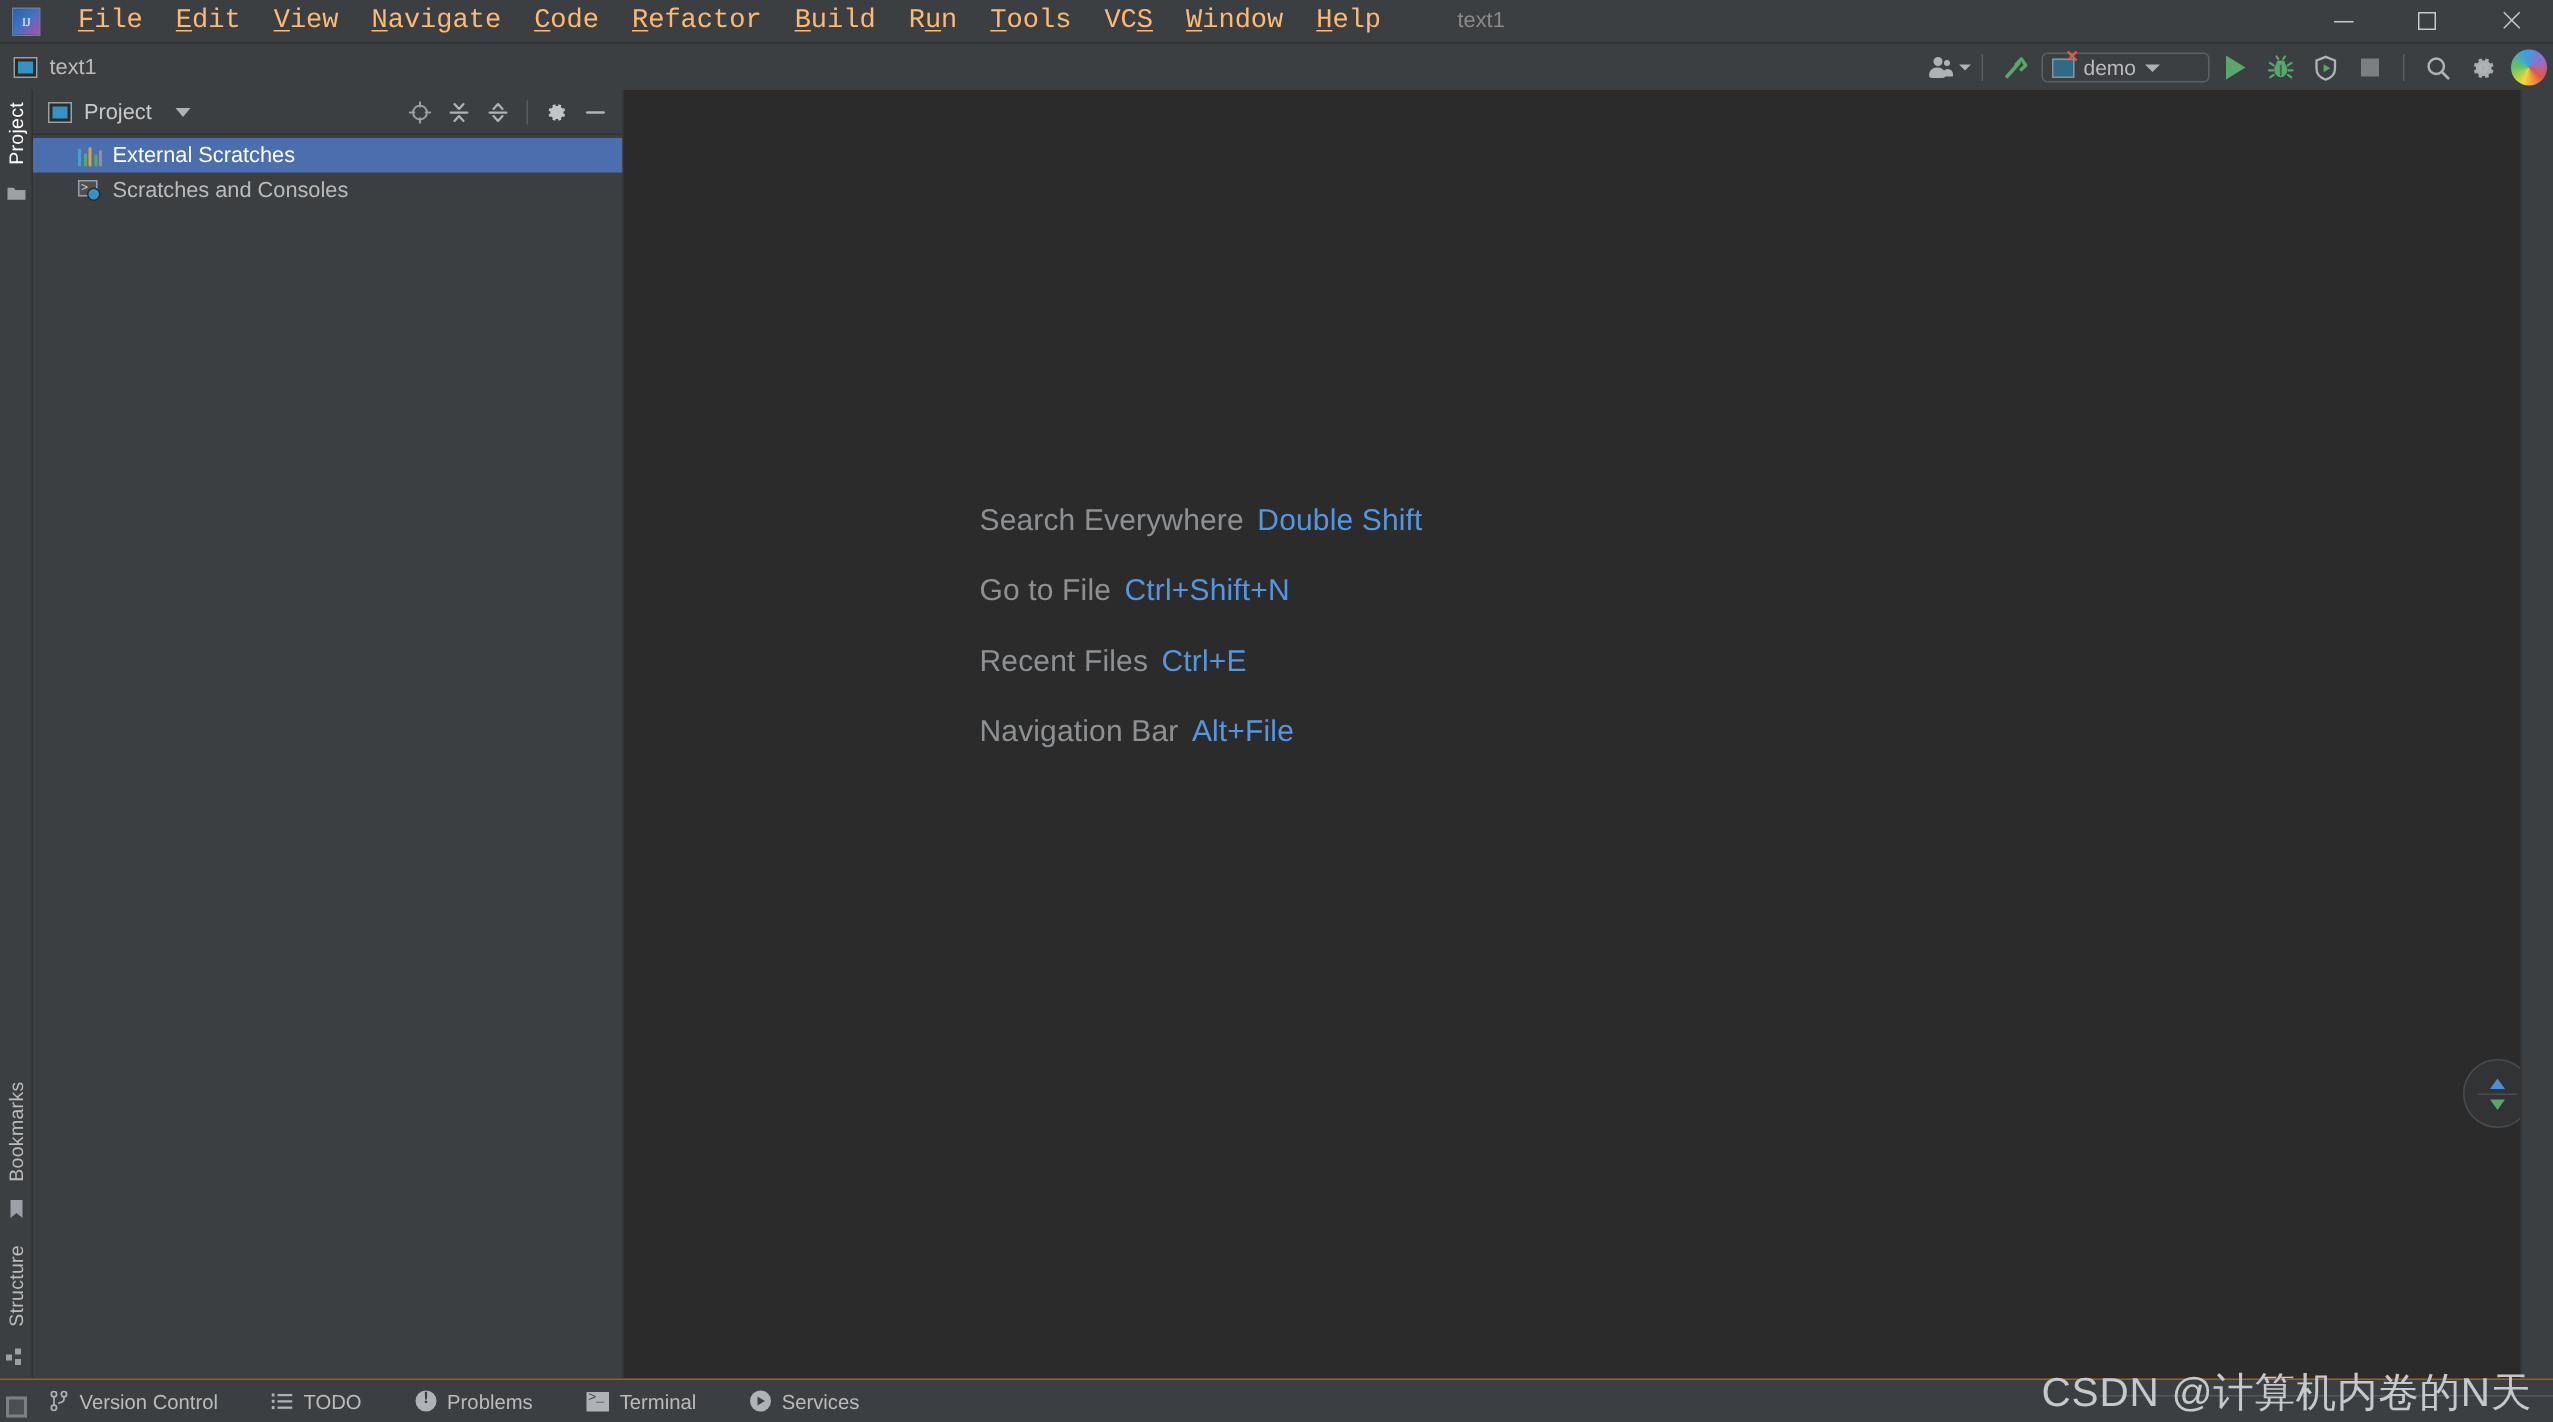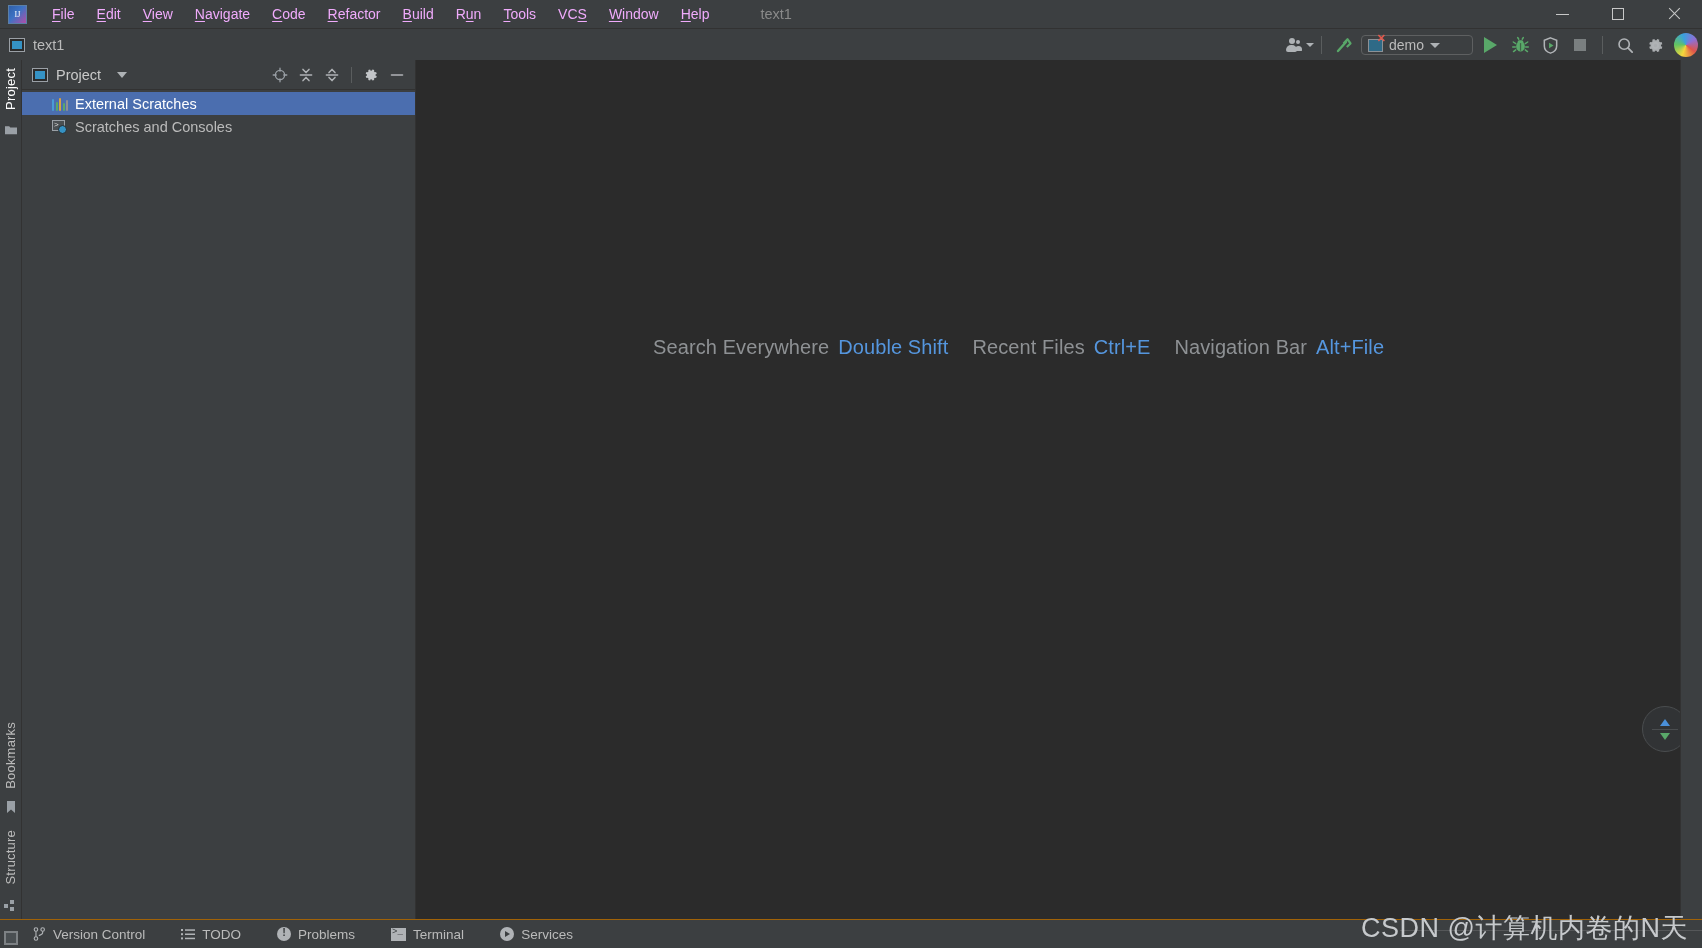--- a/index.html
+++ b/index.html
@@ -45,25 +45,26 @@
     color: #fff;
     display: flex; align-items: center; justify-content: center;
     font-family: "Liberation Serif", serif;
   }
   .menu {
     display: flex;
     align-items: center;
     gap: 0px;
   }
   .menu-item {
-    font-size: 14px;
-    color: #f0abfc;
+    font-size: 18px;
+    color: #fdba74;
     padding: 3px 11px;
     white-space: nowrap;
     cursor: default;
+    font-family: Liberation Mono, monospace;
   }
   .menu-item u { text-decoration: underline; text-underline-offset: 2px; }
 
   .win-title {
     font-size: 14.5px;
     color: #8a8a8a;
     margin-left: 40px;
     white-space: nowrap;
   }
   .win-ctrls {
@@ -338,21 +339,21 @@
     position: relative;
     display: flex;
     align-items: flex-start;
     justify-content: flex-start;
     overflow: hidden;
   }
   .hints {
     margin-top: 276px;
     margin-left: 237px;
     display: flex;
-    flex-direction: row;
+    flex-direction: column;
     gap: 24px;
   }
   .hint-row {
     font-size: 20px;
     color: #8e9194;
     white-space: nowrap;
     letter-spacing: 0.1px;
   }
   .hint-key {
     color: #5596de;
@@ -691,20 +692,23 @@
         </div>
       </div>
     </div>
 
     <div class="editor">
       <div class="hints">
         <div class="hint-row">
           <span>Search Everywhere</span><span class="hint-key">Double Shift</span>
         </div>
         <div class="hint-row">
+          <span>Go to File</span><span class="hint-key">Ctrl+Shift+N</span>
+        </div>
+        <div class="hint-row">
           <span>Recent Files</span><span class="hint-key">Ctrl+E</span>
         </div>
         <div class="hint-row">
           <span>Navigation Bar</span><span class="hint-key">Alt+File</span>
         </div>
       </div>
 
       <div class="insp-widget">
         <div class="arrow-up"></div>
         <div class="sepline"></div>

